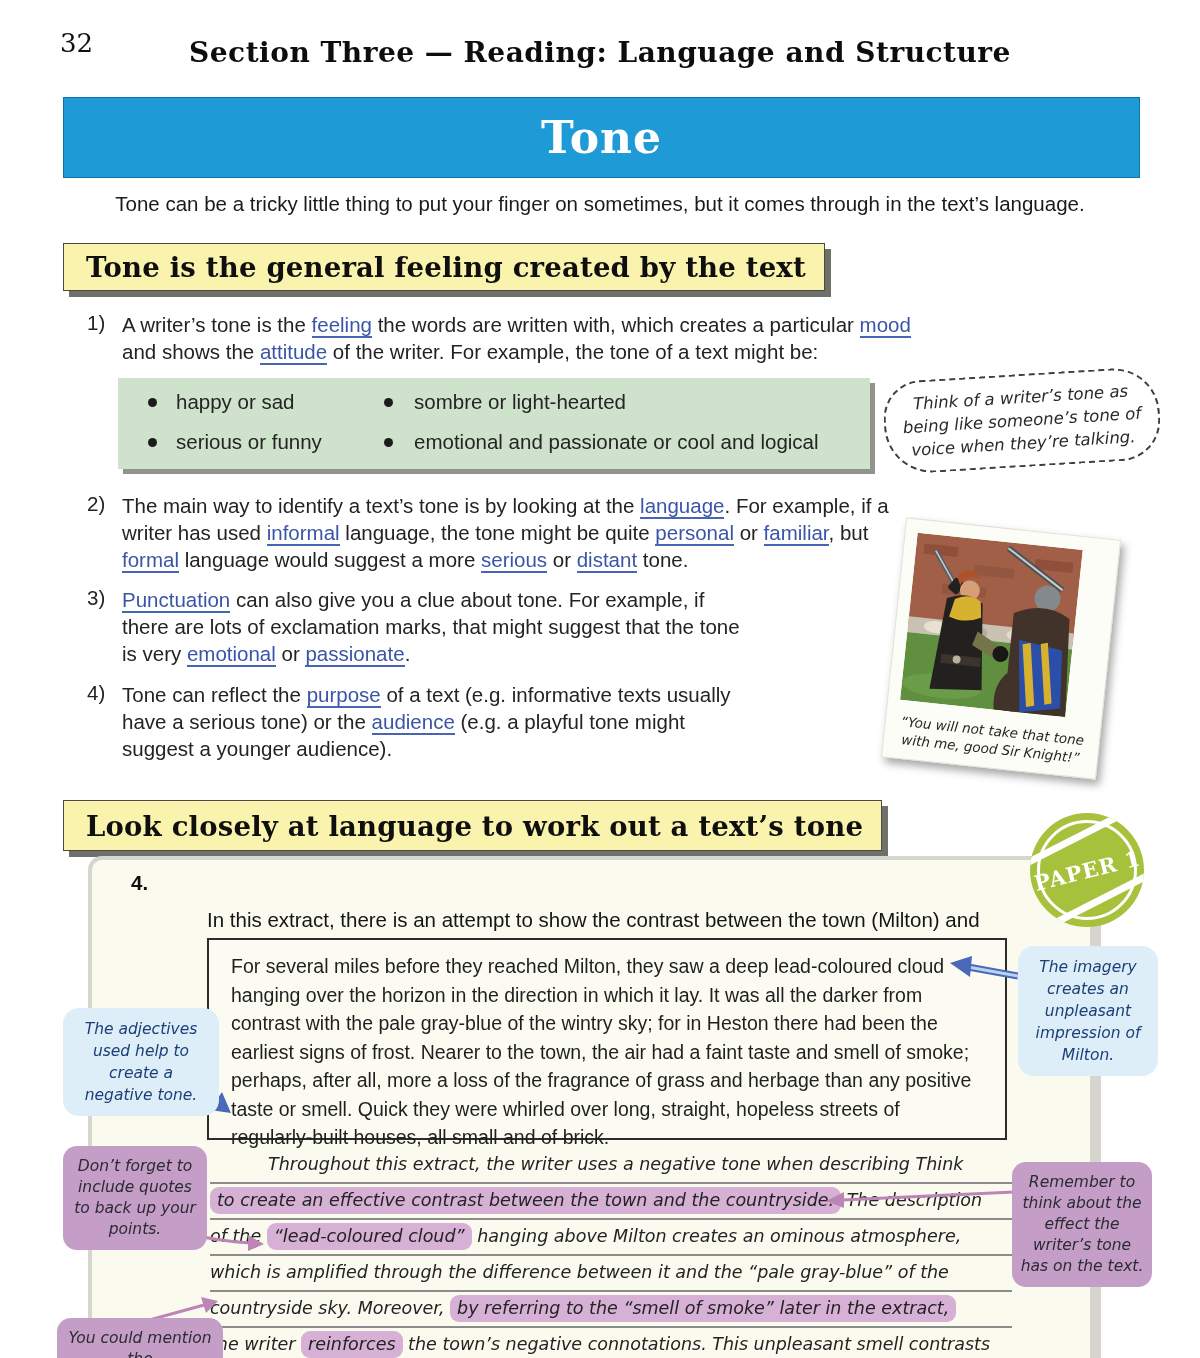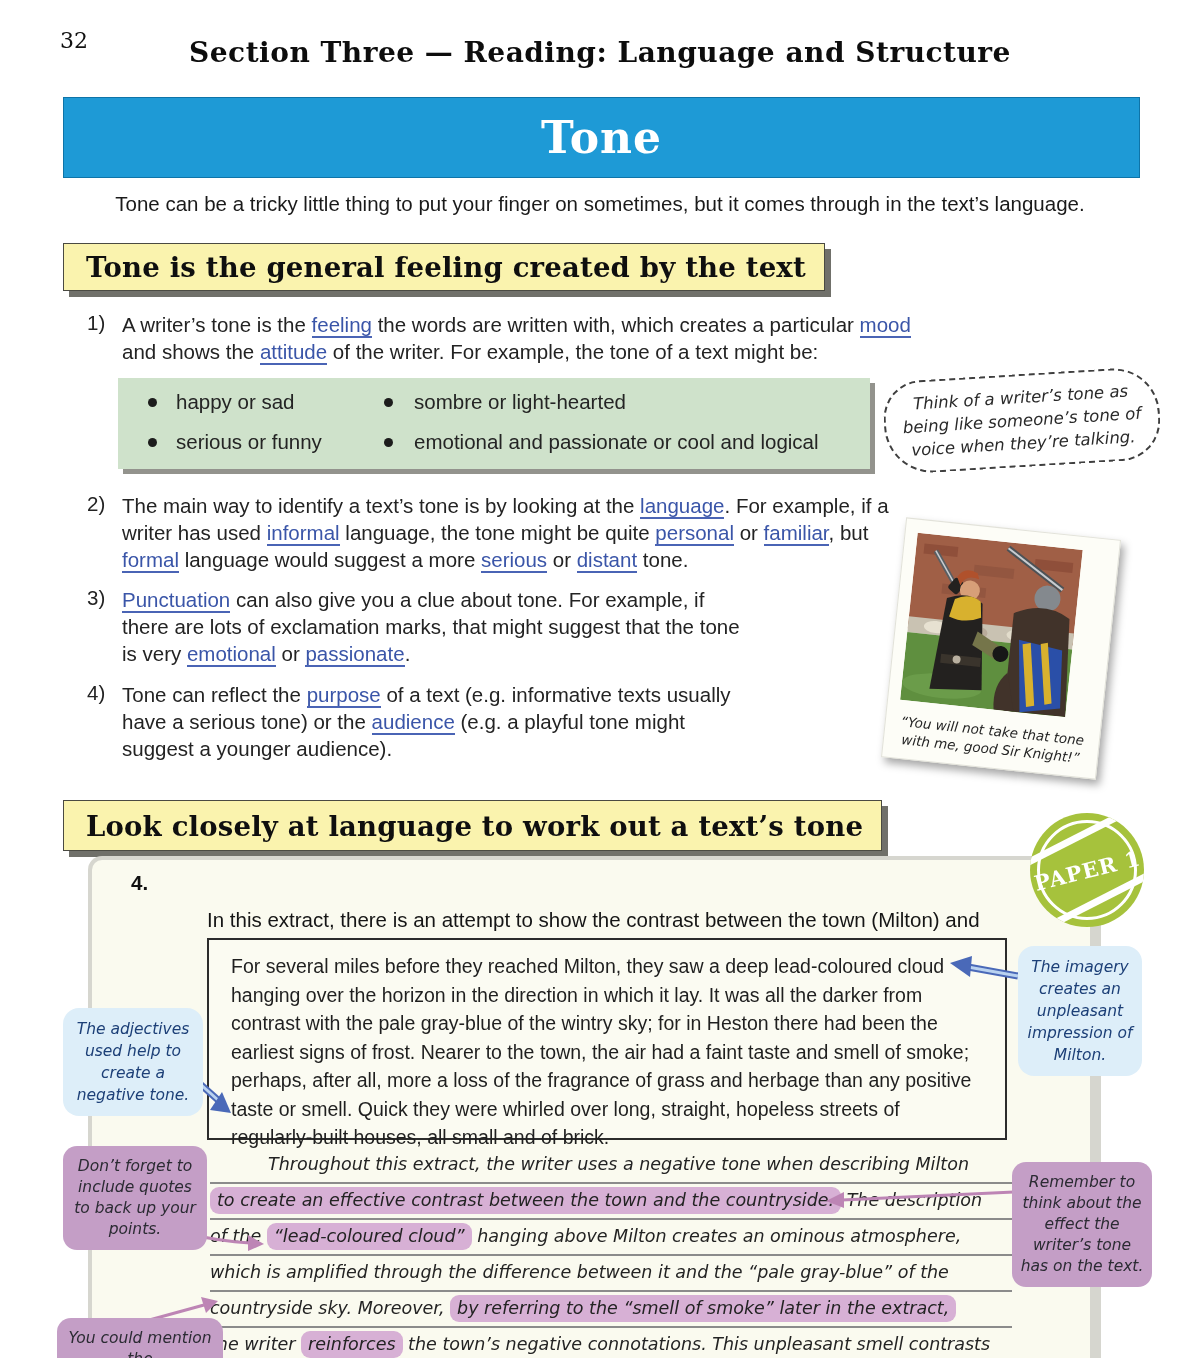--- a/index.html
+++ b/index.html
@@ -5,21 +5,21 @@
   html,body{margin:0;padding:0;}
   body{
     position:relative;width:1200px;height:1358px;overflow:hidden;background:#ffffff;
     font-family:"Liberation Sans",sans-serif;color:#1d1d1d;
   }
   .abs{position:absolute;}
   .slab{font-family:"DejaVu Serif",serif;font-weight:bold;}
   .hand{font-family:"DejaVu Sans",sans-serif;font-style:italic;}
 
   
-  .page-num{left:60px;top:28px;font-family:"DejaVu Serif",serif;font-size:22px;color:#111;}
+  .page-num{left:60px;top:28px;font-family:"DejaVu Serif",serif;font-size:26px;color:#111;}
   .section-title{left:0;top:36px;width:1200px;text-align:center;font-size:28px;color:#0d0d0d;letter-spacing:.5px;}
 
   .banner{left:63px;top:97px;width:1075px;height:79px;background:#1e9ad6;border:1px solid #0e74a8;
     display:flex;align-items:center;justify-content:center;}
   .banner span{color:#fff;font-size:44px;letter-spacing:1px;}
 
   .intro{left:0;top:192px;width:1200px;text-align:center;font-size:20.5px;color:#1a1a1a;}
 
   .ybox{background:#faf3ae;border:1px solid #4a4a42;box-shadow:6px 6px 0 #70706a;
     display:flex;align-items:center;padding-left:22px;font-size:27.5px;color:#0f0f0f;letter-spacing:.2px;}
@@ -56,21 +56,21 @@
   
   .panel{left:88px;top:856px;width:998px;height:502px;background:#fafaef;
     border:4px solid #d6d6cf;border-right-width:11px;border-bottom:none;border-radius:14px 14px 0 0;}
   .q-num{left:131px;top:871px;font-size:20.5px;font-weight:bold;color:#101010;}
   .q-text{left:207px;top:906px;width:780px;font-size:20.5px;line-height:28px;color:#151515;}
   .extract{left:207px;top:938px;width:800px;height:202px;border:2px solid #2c2c2c;box-sizing:border-box;
     padding:12px 22px;font-size:19.5px;line-height:28.5px;color:#1f1f1f;background:#fbfbf2;}
 
   
   .bnote{background:#ddeef9;border-radius:16px;text-align:center;color:#1c3f77;
-    font-size:15.5px;line-height:22px;padding:10px 8px;z-index:45;}
+    font-size:15.5px;line-height:22px;padding:10px 16px;z-index:45;}
   .bnote1{left:63px;top:1008px;width:124px;}
   .bnote2{left:1018px;top:946px;width:108px;}
 
   
   .pnote{background:#c49ec6;border-radius:14px;text-align:center;color:#2b2b33;
     font-size:15.5px;line-height:21px;padding:10px 8px;z-index:45;}
   .pnote1{left:63px;top:1146px;width:128px;}
   .pnote2{left:1012px;top:1162px;width:124px;}
   .pnote3{left:57px;top:1318px;width:150px;}
 
@@ -180,21 +180,21 @@
 <div class="abs extract">For several miles before they reached Milton, they saw a deep lead-coloured cloud hanging over the horizon in the direction in which it lay.  It was all the darker from contrast with the pale gray-blue of the wintry sky; for in Heston there had been the earliest signs of frost.  Nearer to the town, the air had a faint taste and smell of smoke; perhaps, after all, more a loss of the fragrance of grass and herbage than any positive taste or smell.  Quick they were whirled over long, straight, hopeless streets of regularly-built houses, all small and of brick.</div>
 
 <div class="abs bnote bnote1 hand">The adjectives used help to create a negative tone.</div>
 <div class="abs bnote bnote2 hand">The imagery creates an unpleasant impression of Milton.</div>
 
 <div class="abs pnote pnote1 hand">Don’t forget to include quotes to back up your points.</div>
 <div class="abs pnote pnote2 hand">Remember to think about the effect the writer’s tone has on the text.</div>
 <div class="abs pnote pnote3 hand">You could mention the</div>
 
 <div class="abs answer hand">
-  <div class="arow indent"><span>Throughout this extract, the writer uses a negative tone when describing Milton</span></div>
+  <div class="arow indent"><span>Throughout this extract, the writer uses a negative tone when describing Think</span></div>
   <div class="arow"><span class="hl">to create an effective contrast between the town and the countryside.</span><span>  The description</span></div>
   <div class="arow"><span>of the </span><span class="hl">“lead-coloured cloud”</span><span> hanging above Milton creates an ominous atmosphere,</span></div>
   <div class="arow"><span>which is amplified through the difference between it and the “pale gray-blue” of the</span></div>
   <div class="arow"><span>countryside sky.  Moreover, </span><span class="hl">by referring to the “smell of smoke” later in the extract,</span></div>
   <div class="arow"><span>the writer </span><span class="hl">reinforces</span><span> the town’s negative connotations.  This unpleasant smell contrasts</span></div>
 </div>
 
 <svg class="abs overlay" width="1200" height="1358" viewBox="0 0 1200 1358">
 
   <line x1="1018" y1="976" x2="968" y2="967" stroke="#4a69b8" stroke-width="7"></line>

